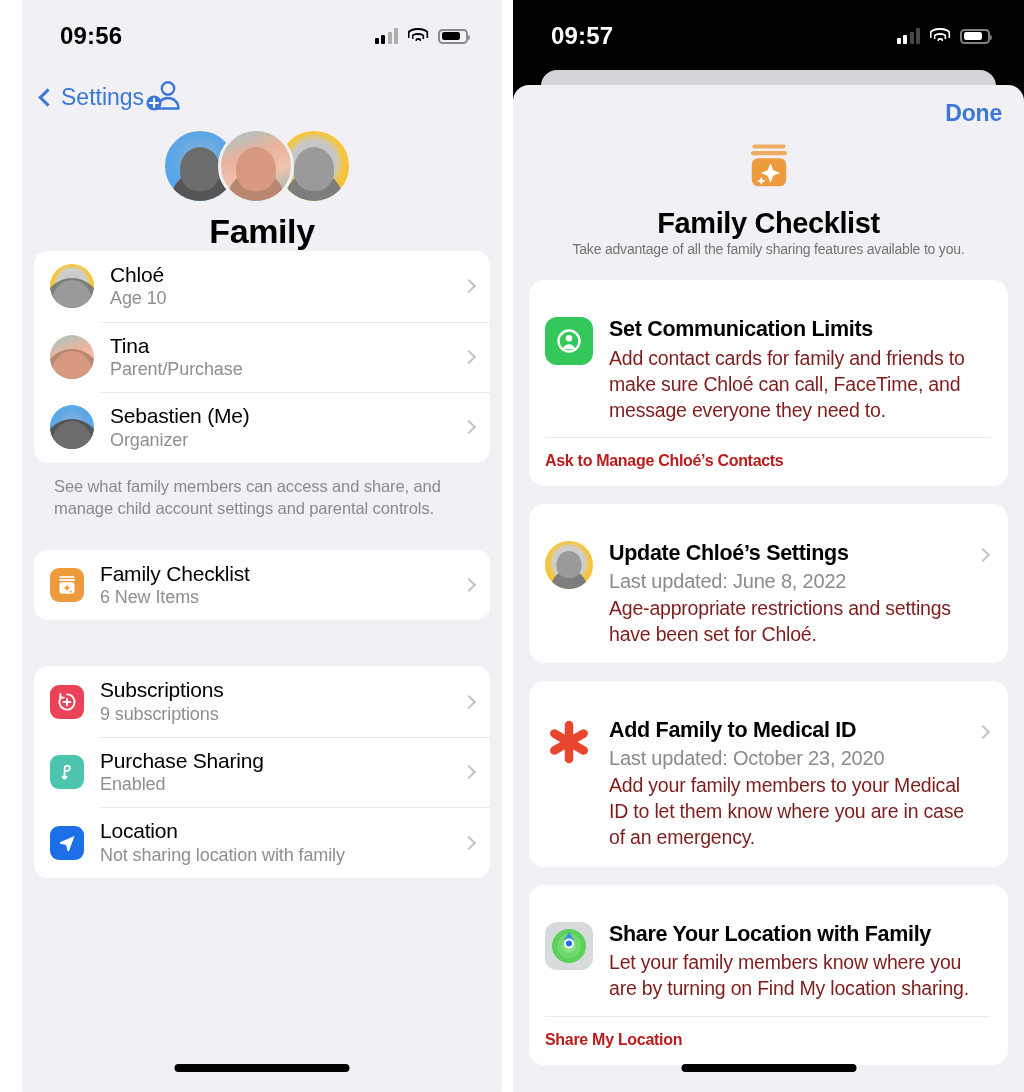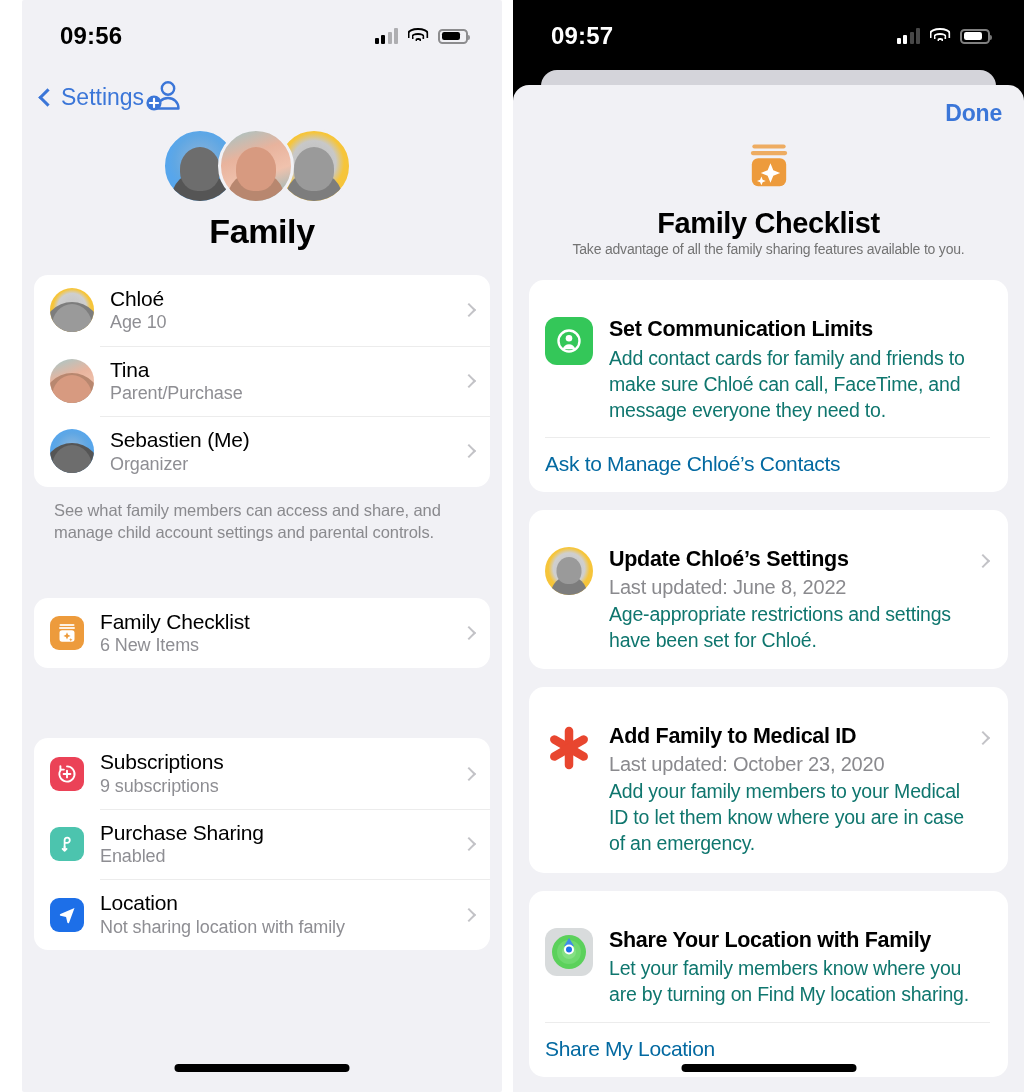--- a/index.html
+++ b/index.html
@@ -59,21 +59,21 @@
   .ava.a3 { left:114px;background: radial-gradient(circle at 50% 45%, #bdbdbd 0%, #c8c8c8 42%, #f6c53a 58%, #f5c03a 100%); z-index:2; }
   .face { position:absolute; left:50%; transform:translateX(-50%); }
   .f-head { width:40px; height:44px; border-radius:50% 50% 44% 44%; top:16px; }
   .f-body { width:58px; height:30px; border-radius:30px 30px 0 0; bottom:0; }
   .g1 { background:#6d6d6d; } .g2 { background:#555; } .g3 { background:#9a9a9a; } .g4 { background:#7d7d7d; }
   .c1 { background:#d79a80; } .c2 { background:#b8876f; }
   .fam-title { font-size: 34px; font-weight: 800; letter-spacing:-.4px; margin-top: 6px; color:#000; }
 
   
   .content { padding: 0 12px; }
-  .card { background:#fff; border-radius:14px; overflow:hidden;margin-top:24px; }
+  .card { background:#fff; border-radius:14px; overflow:hidden; }
   .row { display:flex; align-items:center; padding: 12px 16px 12px 16px; position:relative; cursor:pointer; min-height:62px; }
   .row + .row:before { content:""; position:absolute; left:66px; right:0; top:0; height:1px; background:#ececec; }
   .row-ava { width:44px; height:44px; border-radius:50%; margin-right:16px; flex:0 0 44px; position:relative; overflow:hidden; }
   .row-ava.y { background: radial-gradient(circle at 50% 45%, #c4c4c4 0%, #cfcfcf 44%, #f6c53a 58%, #f5c03a 100%); }
   .row-ava.t { background: linear-gradient(160deg,#a3c9cb 0%, #e9b49e 40%, #efc1ac 65%, #83b8bd 100%); }
   .row-ava.b { background: radial-gradient(circle at 50% 45%, #93b9dd 0%, #5fa7e4 48%, #57a6ec 62%, #57a6ec 100%); }
   .row-icon { width:34px; height:34px; border-radius:9px; margin-right:16px; flex:0 0 34px; display:flex; align-items:center; justify-content:center; position:relative; }
   .row-text { flex:1; min-width:0; }
   .row-title { font-size:21px; color:#000; font-weight:400; letter-spacing:-.2px; line-height:1.16; }
   .row-sub { font-size:18px; color:#8e8e93; margin-top:1px; letter-spacing:-.1px; line-height:1.18; }
@@ -91,24 +91,24 @@
   .hero-title { font-size:29px; font-weight:800; color:#000; margin-top:10px; letter-spacing:-.4px; }
   .hero-sub { font-size:14px; color:#737373; line-height:1.3; letter-spacing:-.2px; }
   .checklist { padding: 22px 16px 0; display:flex; flex-direction:column; gap:18px; }
   .ck-card { background:#fff; border-radius:15px; padding: 16px 18px 16px 16px; }
   .ck-main { display:flex; align-items:flex-start;margin-top:21px; }
   .ck-icon { width:48px; height:48px; border-radius:12px; flex:0 0 48px; margin-right:16px; display:flex; align-items:center; justify-content:center; position:relative; }
   .ck-ava { width:48px; height:48px; border-radius:50%; flex:0 0 48px; margin-right:16px; position:relative; overflow:hidden; background: radial-gradient(circle at 50% 45%, #c4c4c4 0%, #cfcfcf 44%, #f6c53a 58%, #f5c03a 100%); }
   .ck-body { flex:1; min-width:0; }
   .ck-title { font-size:21.5px; font-weight:700; color:#000; letter-spacing:-.3px; line-height:1.18; }
   .ck-meta { font-size:20px; color:#8a8a8e; margin-top:3px; letter-spacing:-.2px; }
-  .ck-desc { font-size:19.5px; color:#0f766e; line-height:1.35; margin-top:2px; letter-spacing:-.2px; }
+  .ck-desc { font-size:19.5px; color:#7f1d1d; line-height:1.35; margin-top:2px; letter-spacing:-.2px; }
   .ck-chev { width:10px; height:10px; border-top:2.6px solid #c3c3c7; border-right:2.6px solid #c3c3c7; transform:rotate(45deg); margin:9px 2px 0 8px; flex:0 0 10px; }
   .ck-divider { height:1px; background:#ececec; margin: 14px 0 0 0; }
-  .ck-action { color:#0369a1; font-size:21px; font-weight:400; padding-top:14px; cursor:pointer; letter-spacing:-.3px; }
+  .ck-action { color:#b91c1c; font-size:16px; font-weight:700; padding-top:14px; cursor:pointer; letter-spacing:-.3px; }
 
   
   .home-ind { position:absolute; bottom:20px; left:50%; transform:translateX(-50%); width:175px; height:8px; background:#000; border-radius:4px; }
   .home-ind.onwhite { box-shadow: 0 0 0 4px #f1f1f5; }
 </style>
 </head>
 <body>
 
 <div class="stage">
 

